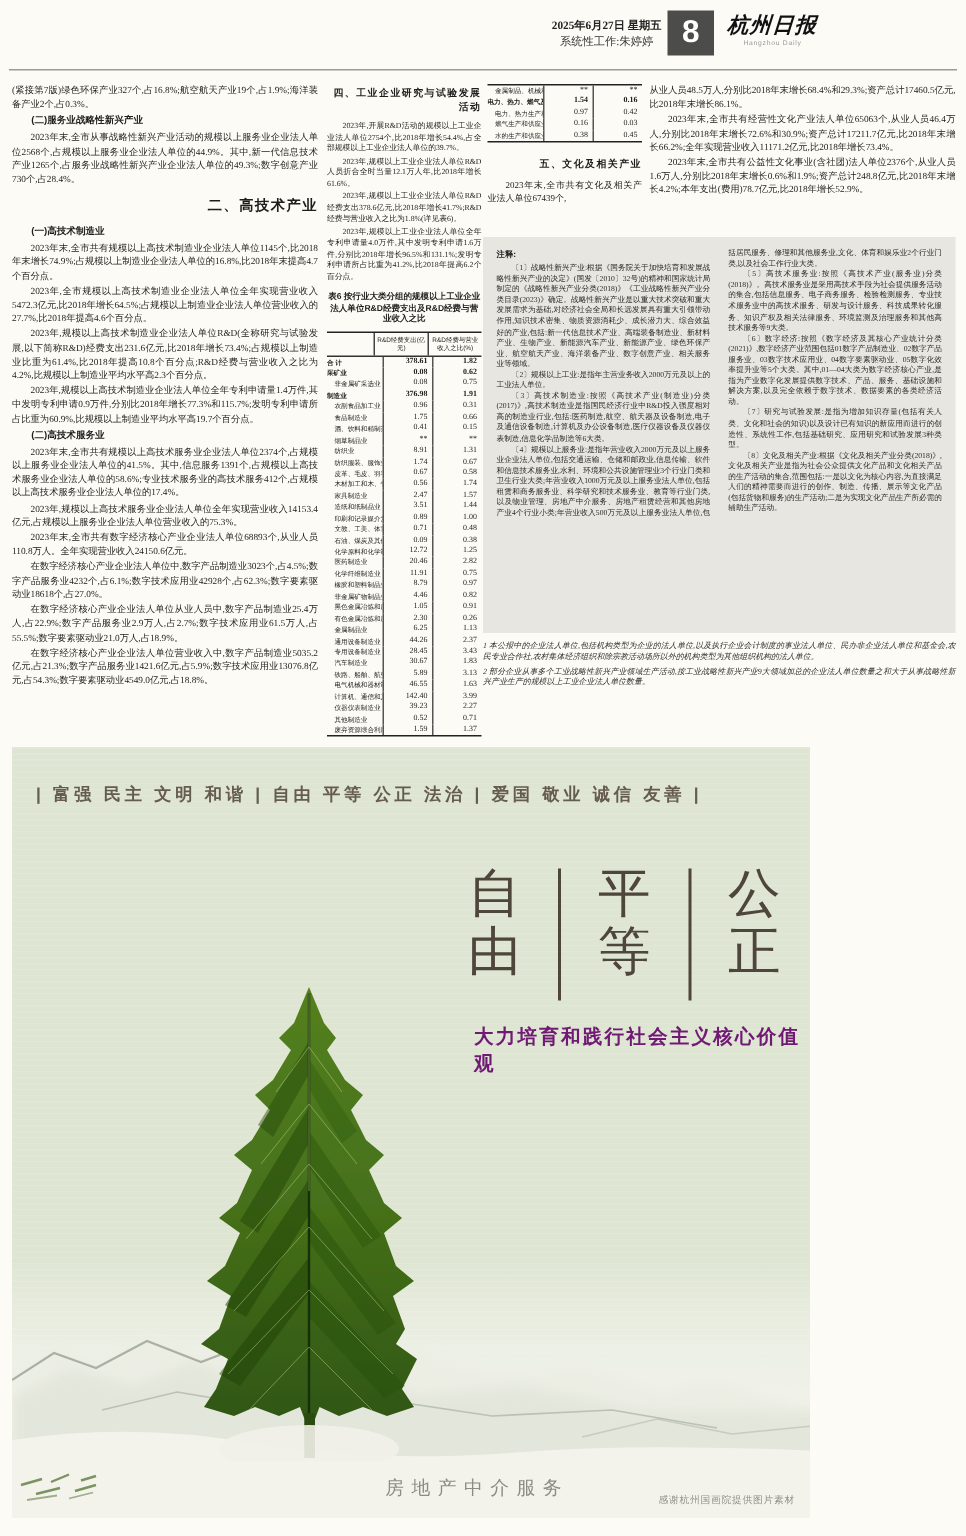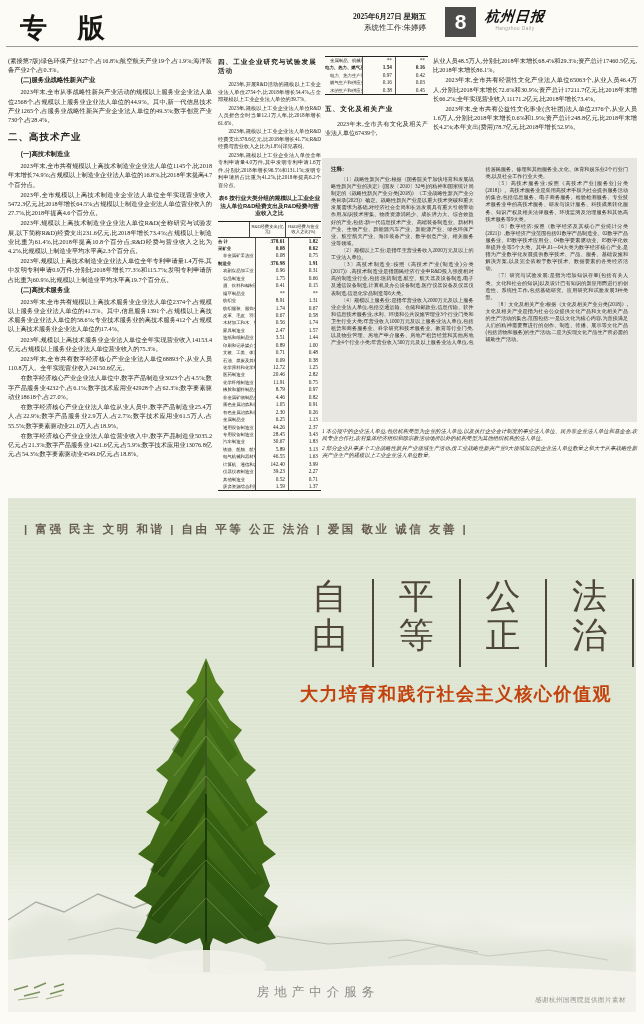--- a/index.html
+++ b/index.html
@@ -2,40 +2,40 @@
 <html><head>
 <meta charset="utf-8">
 <style>
   html,body{margin:0;padding:0;background:#d9d9d6;}
   .page{position:relative;width:644px;height:1024px;margin:0 auto;background:#fcfbf6;
         font-family:"Liberation Serif","DejaVu Serif",serif;color:#1d1d1b;overflow:hidden;}
   
   .masthead{position:absolute;left:0;top:0;width:644px;height:46px;}
   .section-label{position:absolute;left:20px;top:10px;font-size:27px;font-weight:bold;
                  letter-spacing:12px;color:#161614;}
-  .head-right{position:absolute;right:218px;top:11px;text-align:right;line-height:11px;}
+  .head-right{position:absolute;right:203px;top:11px;text-align:center;line-height:11px;}
   .date-line{font-size:7.5px;font-weight:bold;color:#222;}
   .designer-line{font-size:7.5px;color:#333;}
   .page-num-box{position:absolute;right:168px;top:7px;width:31px;height:30px;background:#4c4c4a;
                 color:#fff;font-size:21px;font-weight:bold;text-align:center;line-height:30px;
                 font-family:"Liberation Sans",sans-serif;}
   .paper-logo{position:absolute;right:96px;top:8px;width:66px;text-align:center;}
   .paper-name{font-size:14px;font-weight:bold;letter-spacing:1px;color:#111;
               font-style:italic;transform:skewX(-4deg);}
   .paper-en{font-size:4.5px;color:#999;letter-spacing:.5px;font-family:"Liberation Sans",sans-serif;}
   .head-rule{position:absolute;left:6px;top:46px;width:632px;height:0;border-top:1px solid #9a9a96;}
   
   .colA{position:absolute;left:8px;top:56px;width:204px;}
   .colB{position:absolute;left:218px;top:56px;width:103px;}
   .colC{position:absolute;left:325px;top:56px;width:103px;}
   .colD{position:absolute;left:433px;top:56px;width:204px;}
   .para{margin:0 0 1px 0;font-size:6.2px;line-height:9.2px;text-align:justify;text-indent:2em;}
   .para.noindent{text-indent:0;}
   .para.small{font-size:5.2px;line-height:7.5px;}
-  .col-h{font-size:9.5px;font-weight:bold;text-align:left;margin:7px 0 6px 0;
+  .col-h{font-size:9.5px;font-weight:bold;text-align:right;margin:7px 0 6px 0;
          font-family:"Liberation Sans",sans-serif;letter-spacing:1px;}
   .col-h.mid{font-size:6.6px;margin:2px 0 5px 0;}
   .sub{font-size:6.4px;font-weight:bold;text-indent:2em;margin:2px 0;
        font-family:"Liberation Sans",sans-serif;}
   
   .t6-title{font-size:5.7px;line-height:7.6px;font-weight:bold;text-align:center;margin:6px 0 3px 0;
             font-family:"Liberation Sans",sans-serif;}
   .t6{border-top:1px solid #222;border-bottom:1px solid #222;}
   .t6-headrow{display:flex;border-bottom:1px solid #333;align-items:stretch;}
   .t6-hspacer{flex:1;}
@@ -54,46 +54,45 @@
   .notes-box{position:absolute;left:322px;top:158px;width:315px;height:264px;background:#e7e6e1;
              box-sizing:border-box;padding:8px 9px;overflow:hidden;}
   .notes-inner{column-count:2;column-gap:12px;}
   .notes-label{font-size:5.6px;font-weight:bold;margin:0 0 2px 0;
                font-family:"Liberation Sans",sans-serif;}
   .note{margin:0;font-size:5.1px;line-height:7.1px;text-align:justify;text-indent:2em;color:#2a2a28;}
   .footnotes{position:absolute;left:322px;top:428px;width:315px;}
   .fn{margin:0 0 2px 0;font-size:5.3px;line-height:7.4px;font-style:italic;text-align:justify;
       color:#2e2e2c;}
   
-  .ad{position:absolute;left:8px;top:498px;width:628px;height:514px;background:#dee5d2;overflow:hidden;}
+  .ad{position:absolute;left:8px;top:498px;width:532px;height:514px;background:#dee5d2;overflow:hidden;}
   .ad-texture{position:absolute;inset:0;background:repeating-linear-gradient(180deg,
               rgba(255,255,255,.12) 0 1px,rgba(0,0,0,0) 1px 4px);}
   .values-line{position:absolute;left:16px;top:24px;font-size:11.5px;font-weight:bold;
                letter-spacing:2.5px;color:#665c4e;font-family:"Liberation Sans",sans-serif;}
   .bigwords{position:absolute;left:304px;top:78px;width:322px;display:flex;
             justify-content:space-between;align-items:flex-start;}
   .bw{font-size:35px;line-height:39px;color:#4e463a;white-space:pre-line;text-align:center;
       font-family:"Liberation Sans",sans-serif;font-weight:500;}
   .bw-bar{width:2px;height:88px;background:#4e463a;margin-top:3px;}
-  .slogan{position:absolute;left:292px;top:184px;font-size:18px;font-weight:bold;
-          letter-spacing:1.5px;color:#c2410c;font-family:"Liberation Sans",sans-serif;}
+  .slogan{position:absolute;left:308px;top:184px;font-size:13px;font-weight:bold;
+          letter-spacing:1.5px;color:#701a75;font-family:"Liberation Sans",sans-serif;}
   .hills{position:absolute;left:0;top:342px;width:628px;height:172px;}
   .leaf{position:absolute;left:104px;top:156px;width:188px;height:320px;}
   .org{position:absolute;left:200px;top:486px;width:220px;text-align:center;font-size:12.5px;
        letter-spacing:5px;color:#8c8c86;font-family:"Liberation Sans",sans-serif;}
   .credit{position:absolute;right:10px;top:498px;font-size:6.5px;color:#90918a;
           letter-spacing:.5px;font-family:"Liberation Sans",sans-serif;}
 </style>
 </head>
 <body>
 
 <div class="page">
 
   <div class="masthead">
-    <div class="section-label">专 版</div>
     <div class="head-right">
       <div class="date-line">2025年6月27日 星期五</div>
       <div class="designer-line">系统性工作:朱婷婷</div>
     </div>
     <div class="page-num-box">8</div>
     <div class="paper-logo">
       <div class="paper-name">杭州日报</div>
       <div class="paper-en">Hangzhou Daily</div>
     </div>
     <div class="head-rule"></div>

